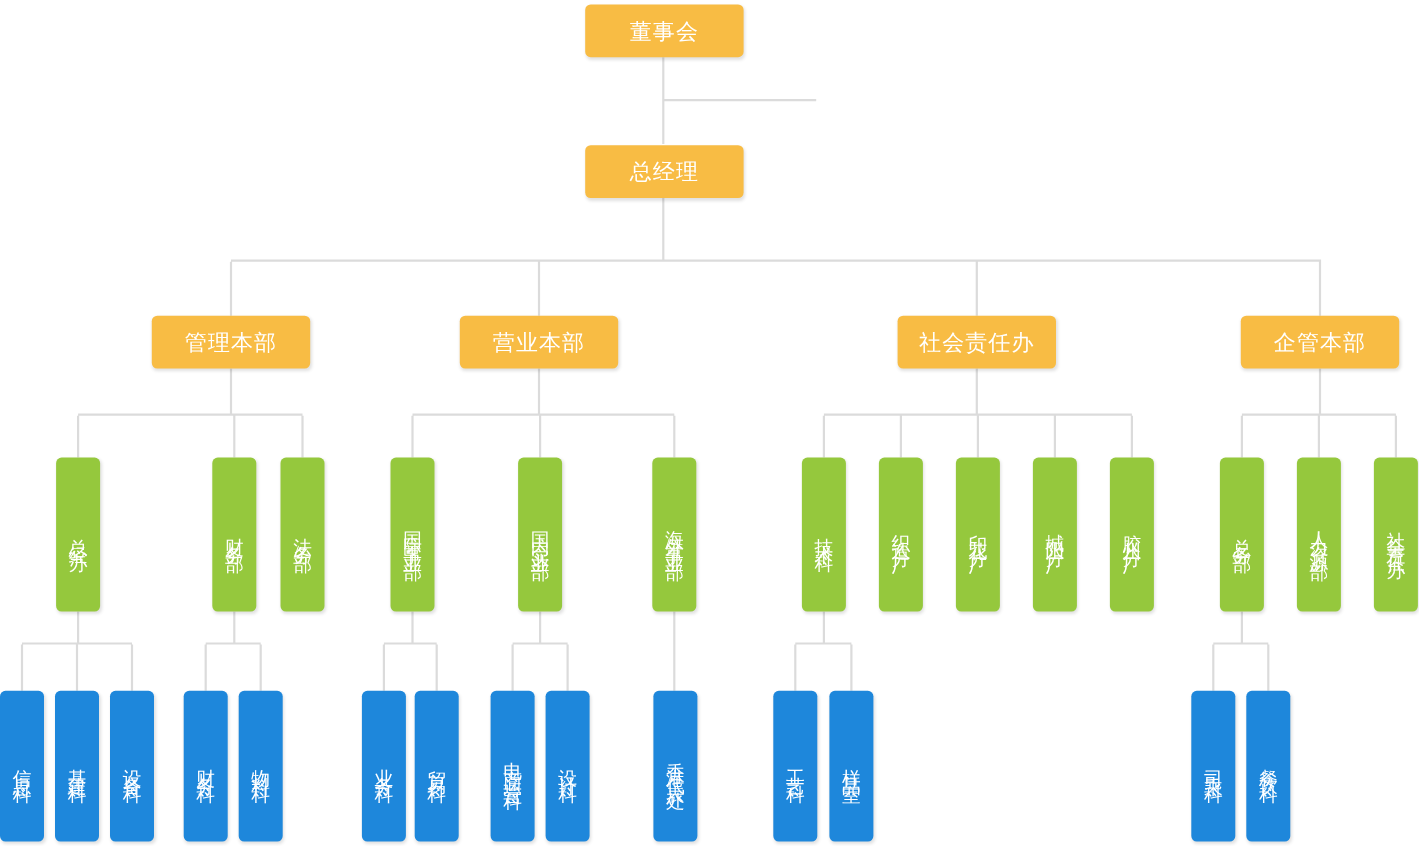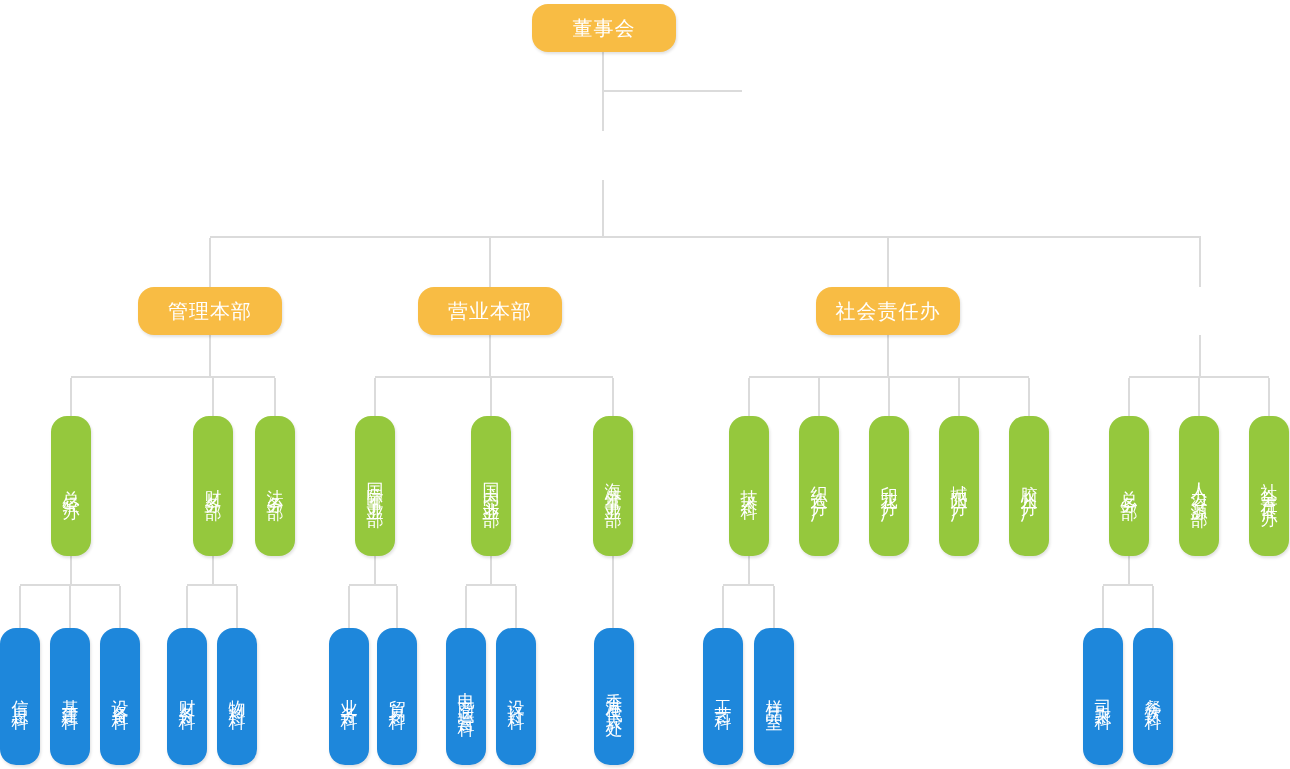--- a/index.html
+++ b/index.html
@@ -25,21 +25,21 @@
     fill: none;
     stroke: var(--connector, #DBDBDB);
     stroke-width: 2;
   }
   .node {
     position: absolute;
     display: flex;
     align-items: center;
     justify-content: center;
     color: #ffffff;
-    border-radius: 16px;
+    border-radius: 5px;
     box-shadow: 1px 2px 3px rgba(0,0,0,0.12);
     box-sizing: border-box;
     cursor: default;
   }
   .lv1 {
     width: 144px;
     height: 48px;
     background: var(--orange, #F8BC44);
     font-size: 20px;
     letter-spacing: 1px;
@@ -84,28 +84,34 @@
       M491 556 V585 M466 585 H516 M466 586 V628 M516 586 V628
       M613 556 V628
       M749 556 V585 M723 585 H774 M723 586 V628 M774 586 V628
       M1129 556 V585 M1103 585 H1153 M1103 586 V628 M1153 586 V628
     "></path>
   </svg>
 
   <div class="node lv1" style="left:532px;top:4px">
       <span class="lbl">董事会</span>
     </div>
+  <div class="node lv1" style="left:532px;top:132px">
+      <span class="lbl">总经理</span>
+    </div>
   <div class="node lv1" style="left:138px;top:287px">
       <span class="lbl">管理本部</span>
     </div>
   <div class="node lv1" style="left:418px;top:287px">
       <span class="lbl">营业本部</span>
     </div>
   <div class="node lv1" style="left:816px;top:287px">
       <span class="lbl">社会责任办</span>
+    </div>
+  <div class="node lv1" style="left:1128px;top:287px">
+      <span class="lbl">企管本部</span>
     </div>
 
   <div class="node lv2" style="left:51px;top:416px">
       <span class="lbl">总经办</span>
     </div>
   <div class="node lv2" style="left:193px;top:416px">
       <span class="lbl">财务部</span>
     </div>
   <div class="node lv2" style="left:255px;top:416px">
       <span class="lbl">法务部</span>

